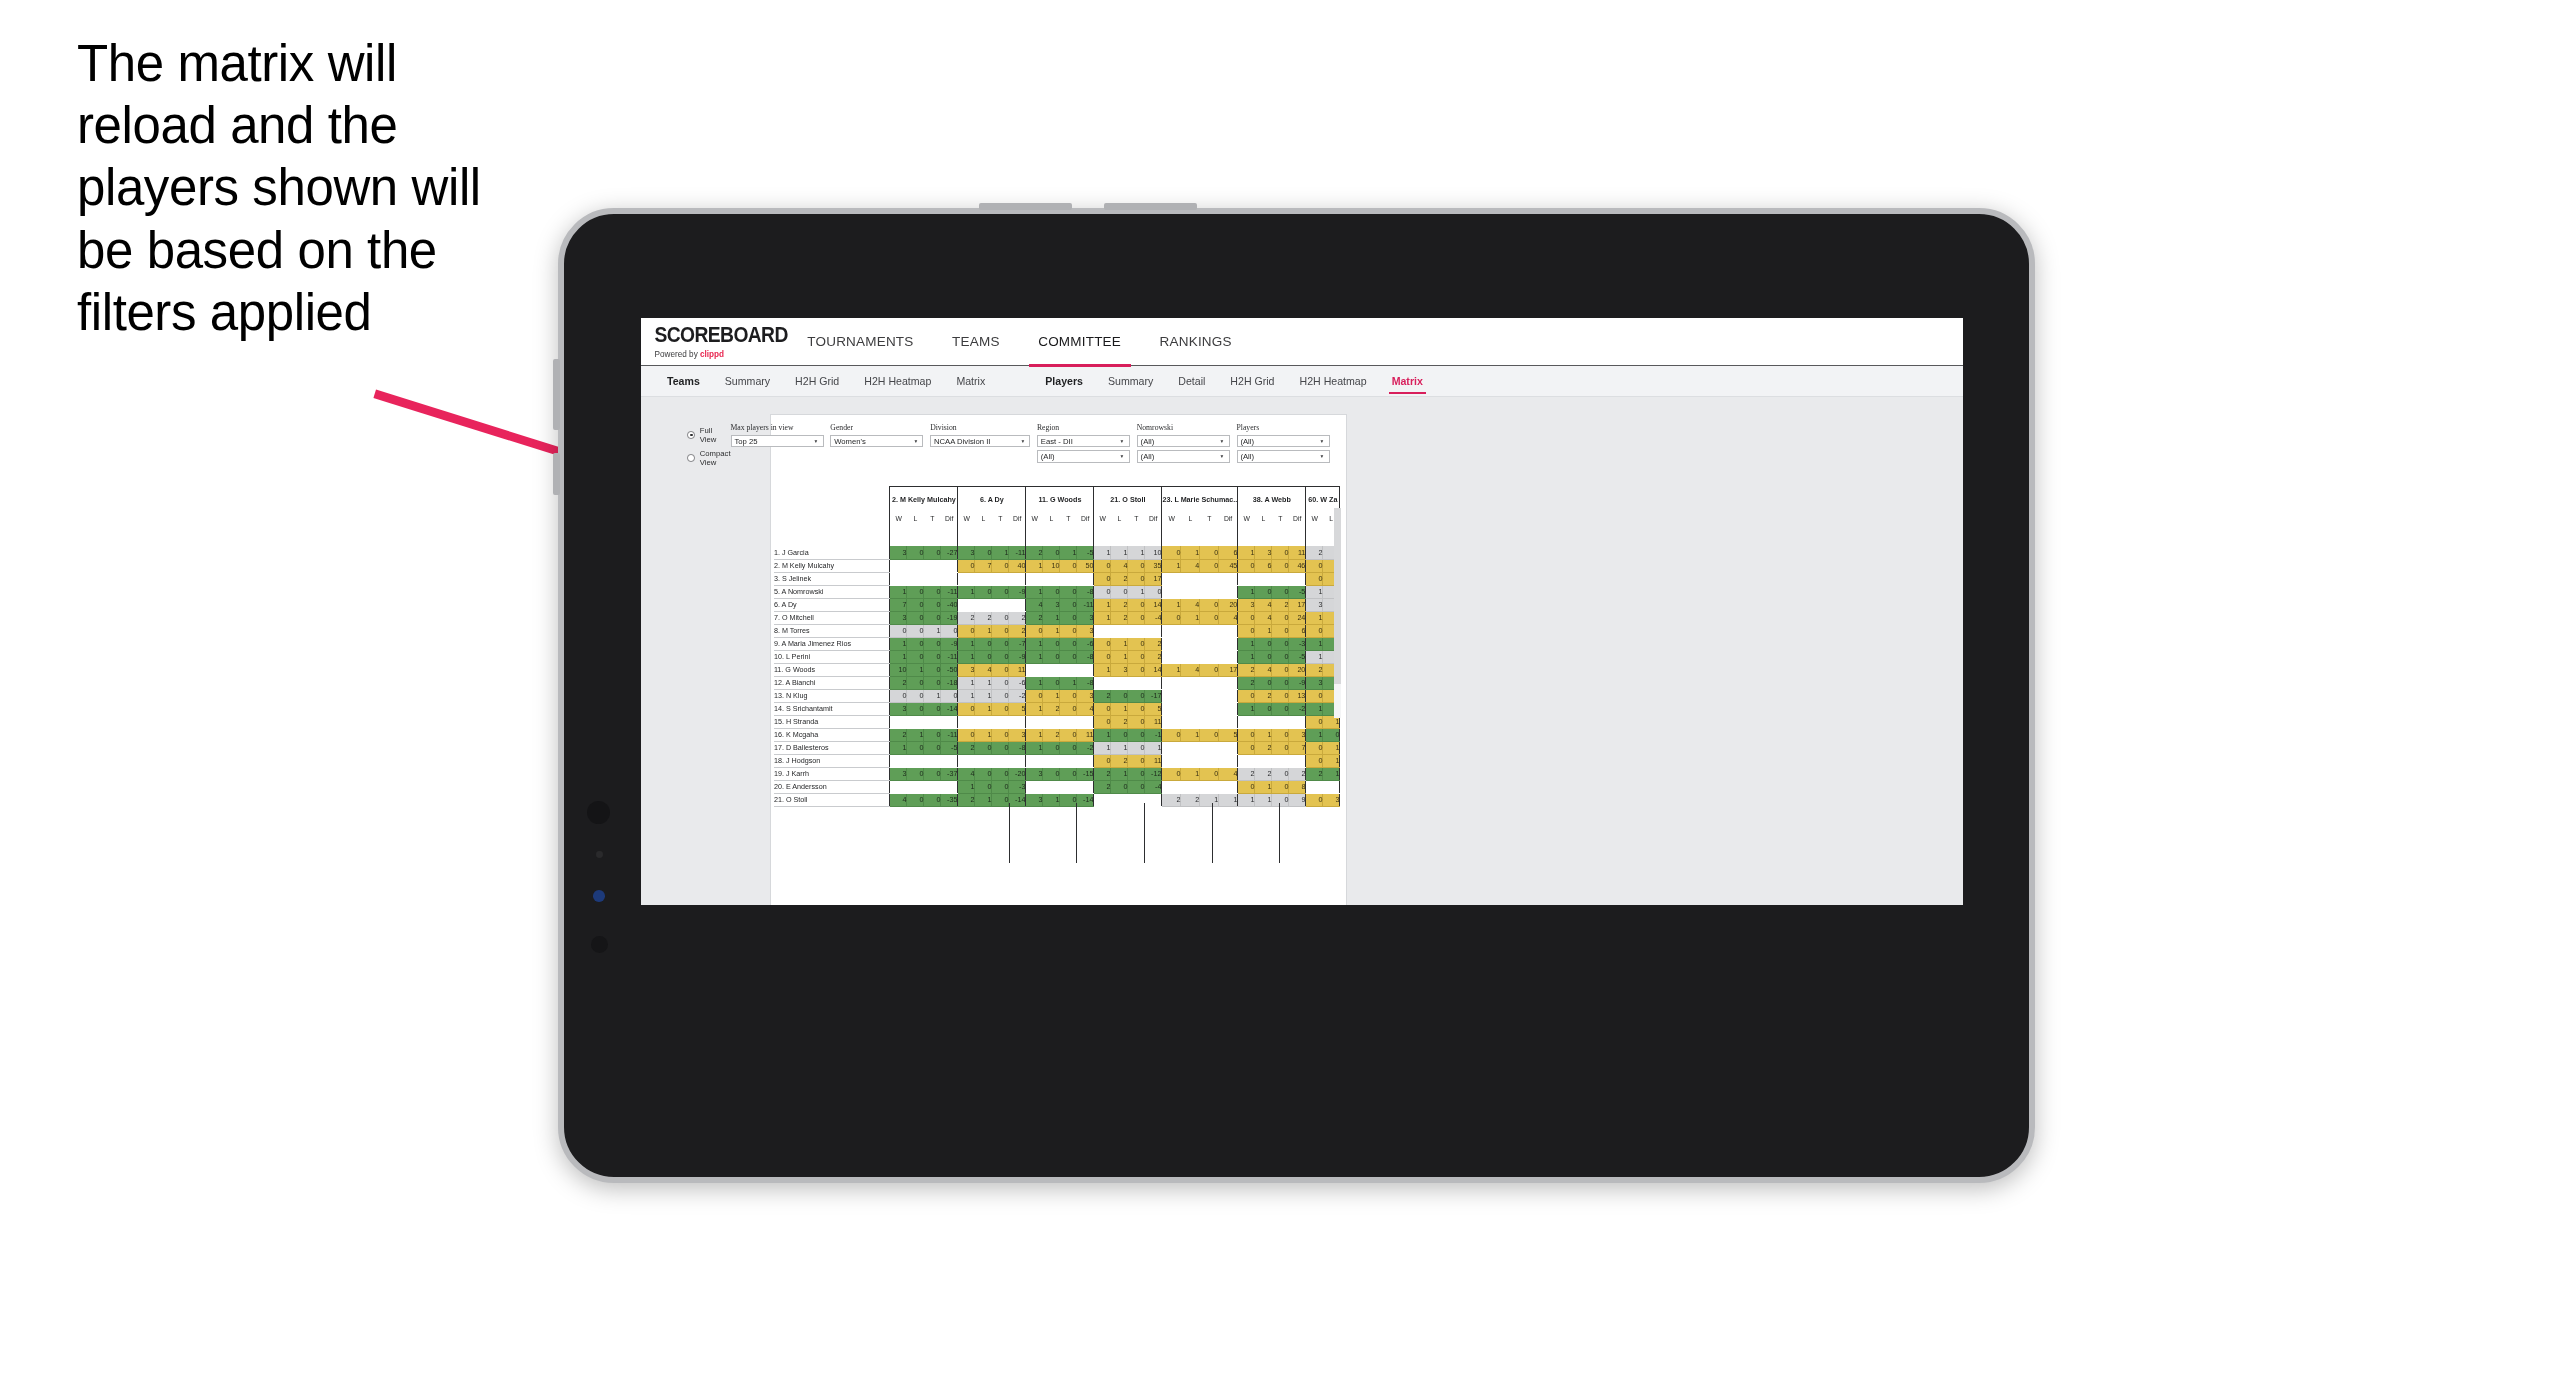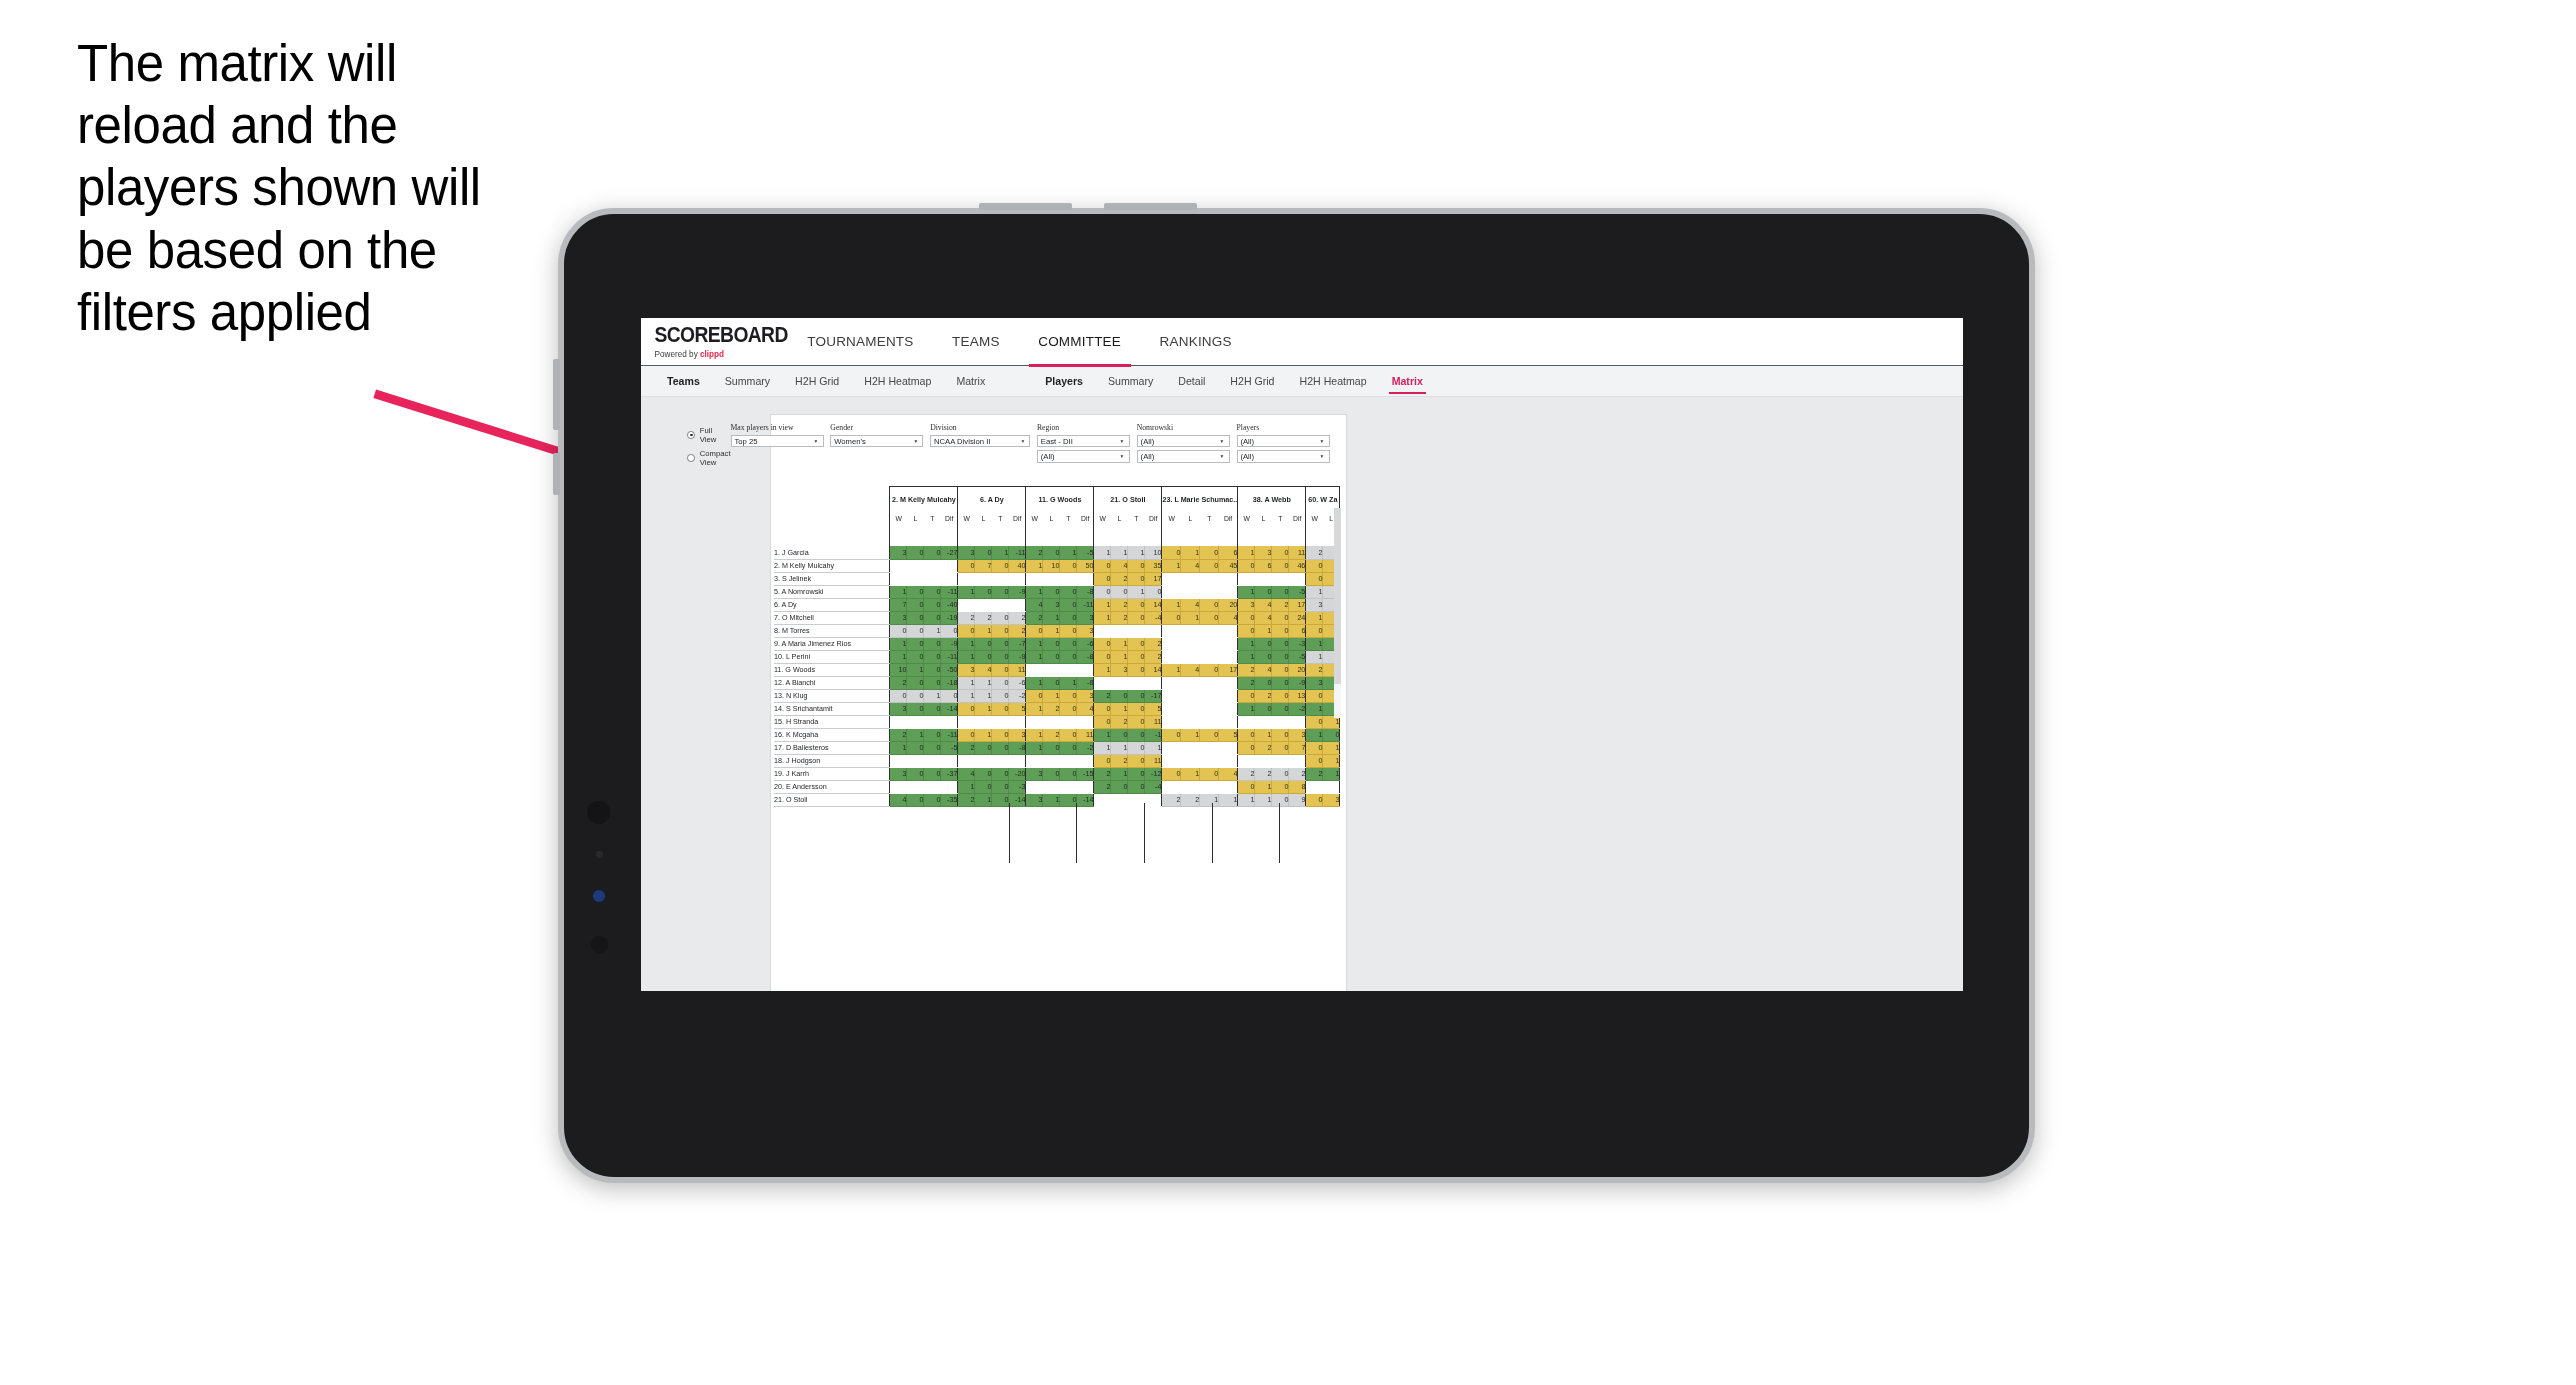--- a/index.html
+++ b/index.html
@@ -39,21 +39,21 @@
 
   .cam { position: absolute; border-radius: 50%; background: #0a0a0b; }
   #cam-main { left: 23px; top: 587px; width: 23px; height: 23px; background: #141416; }
   #cam-dot  { left: 32px; top: 637px; width: 6.8px; height: 6.8px; background: #2a2a2c; }
   #cam-blue { left: 29px; top: 676px; width: 11.6px; height: 11.6px; background: #1d3a7a; }
   #cam-dk   { left: 27px; top: 722px; width: 17.4px; height: 17.4px; background: #151517; }
 
   
   #screen {
     position: absolute; left: 77px; top: 104px;
-    width: 1322px; height: 673px;
+    width: 1322px; height: 587px;
     background: #e9eaec;
     overflow: hidden;
   }
 
   
   #topnav {
     position: relative; height: 48px; background: #ffffff;
     display: flex; align-items: stretch;
     border-bottom: 1.9px solid #58595b;
   }

